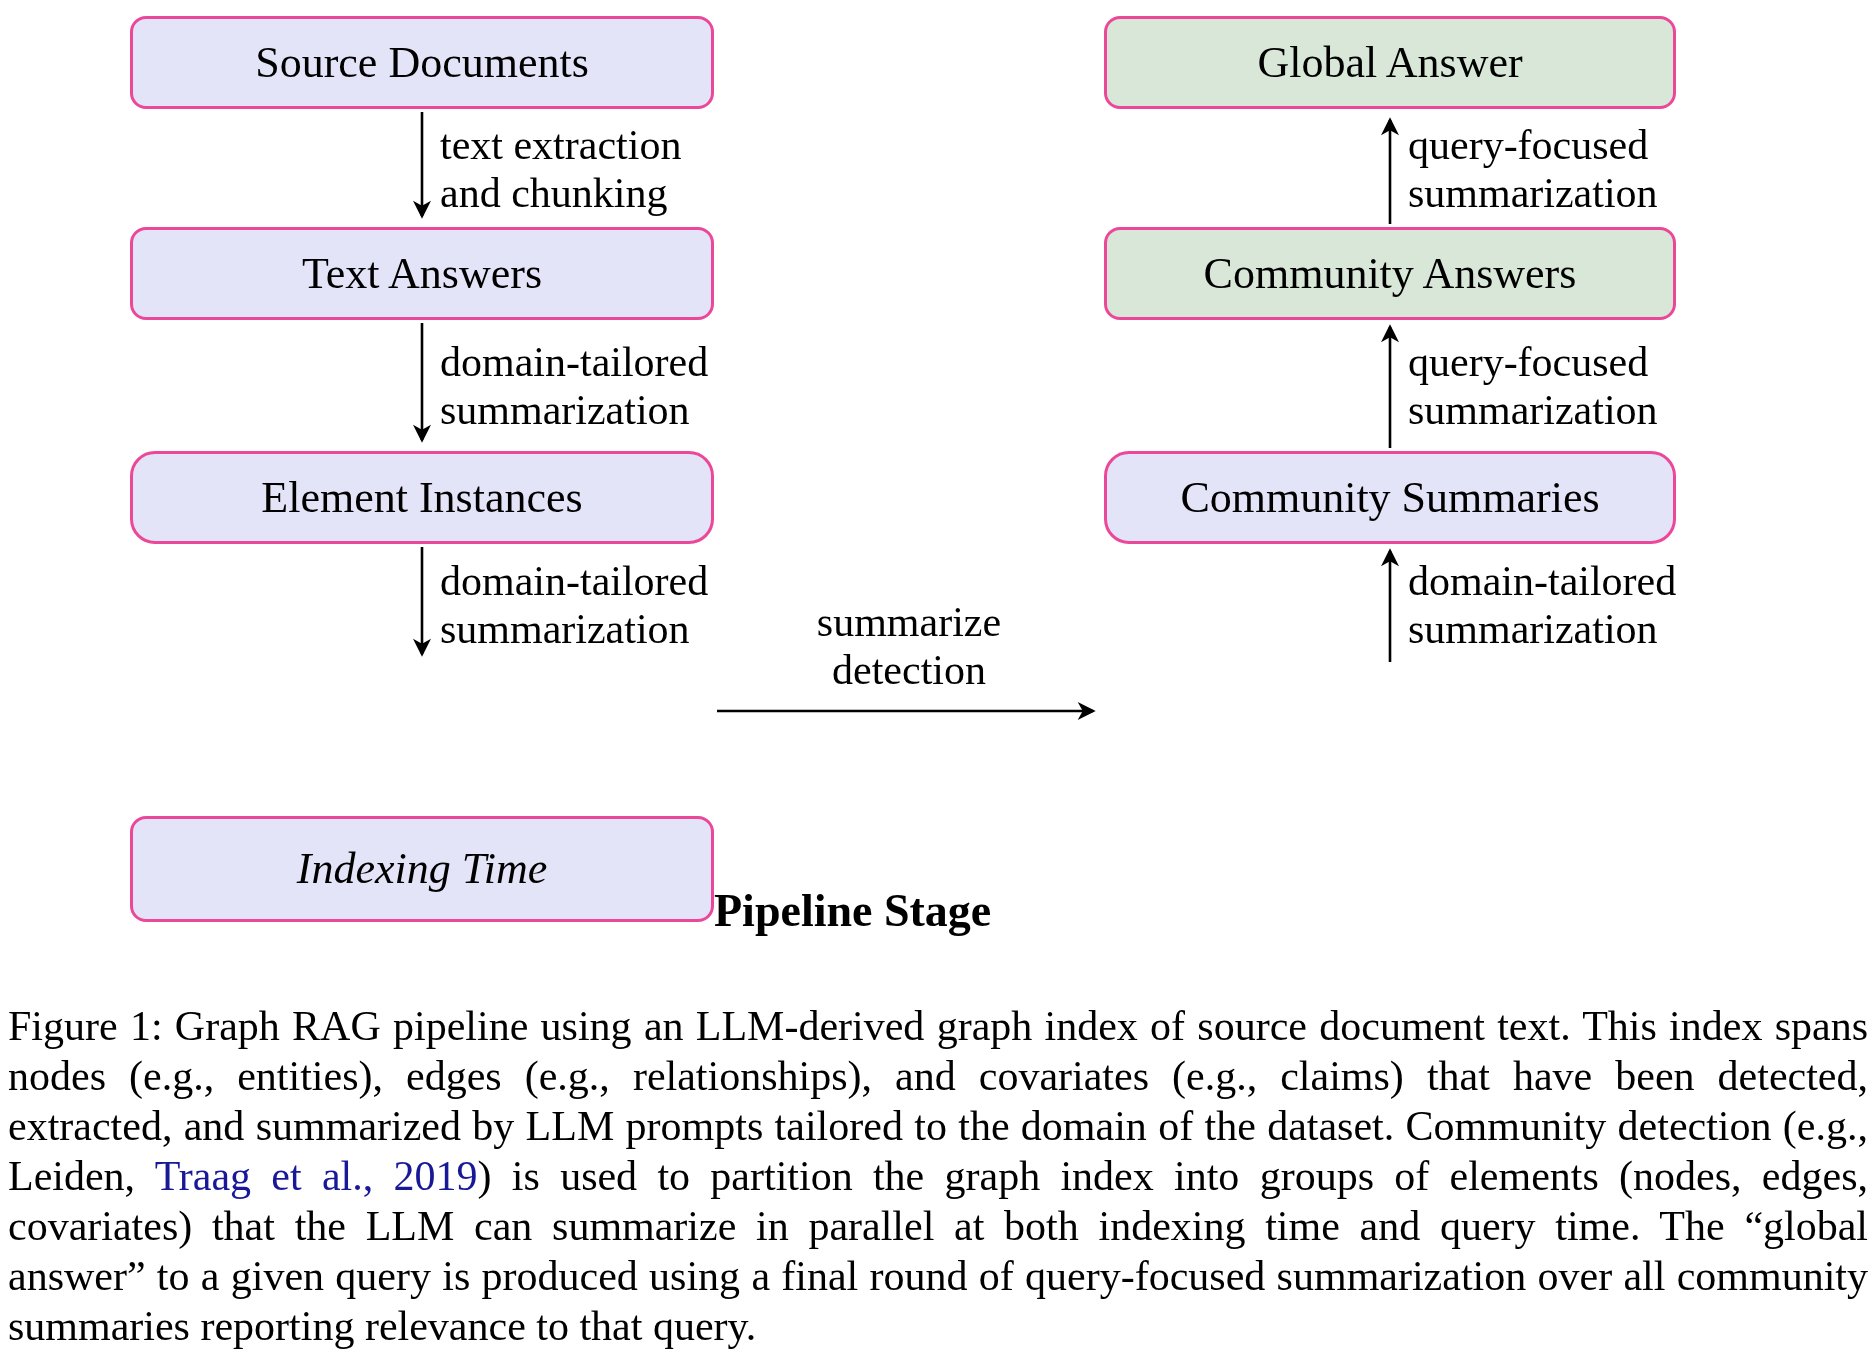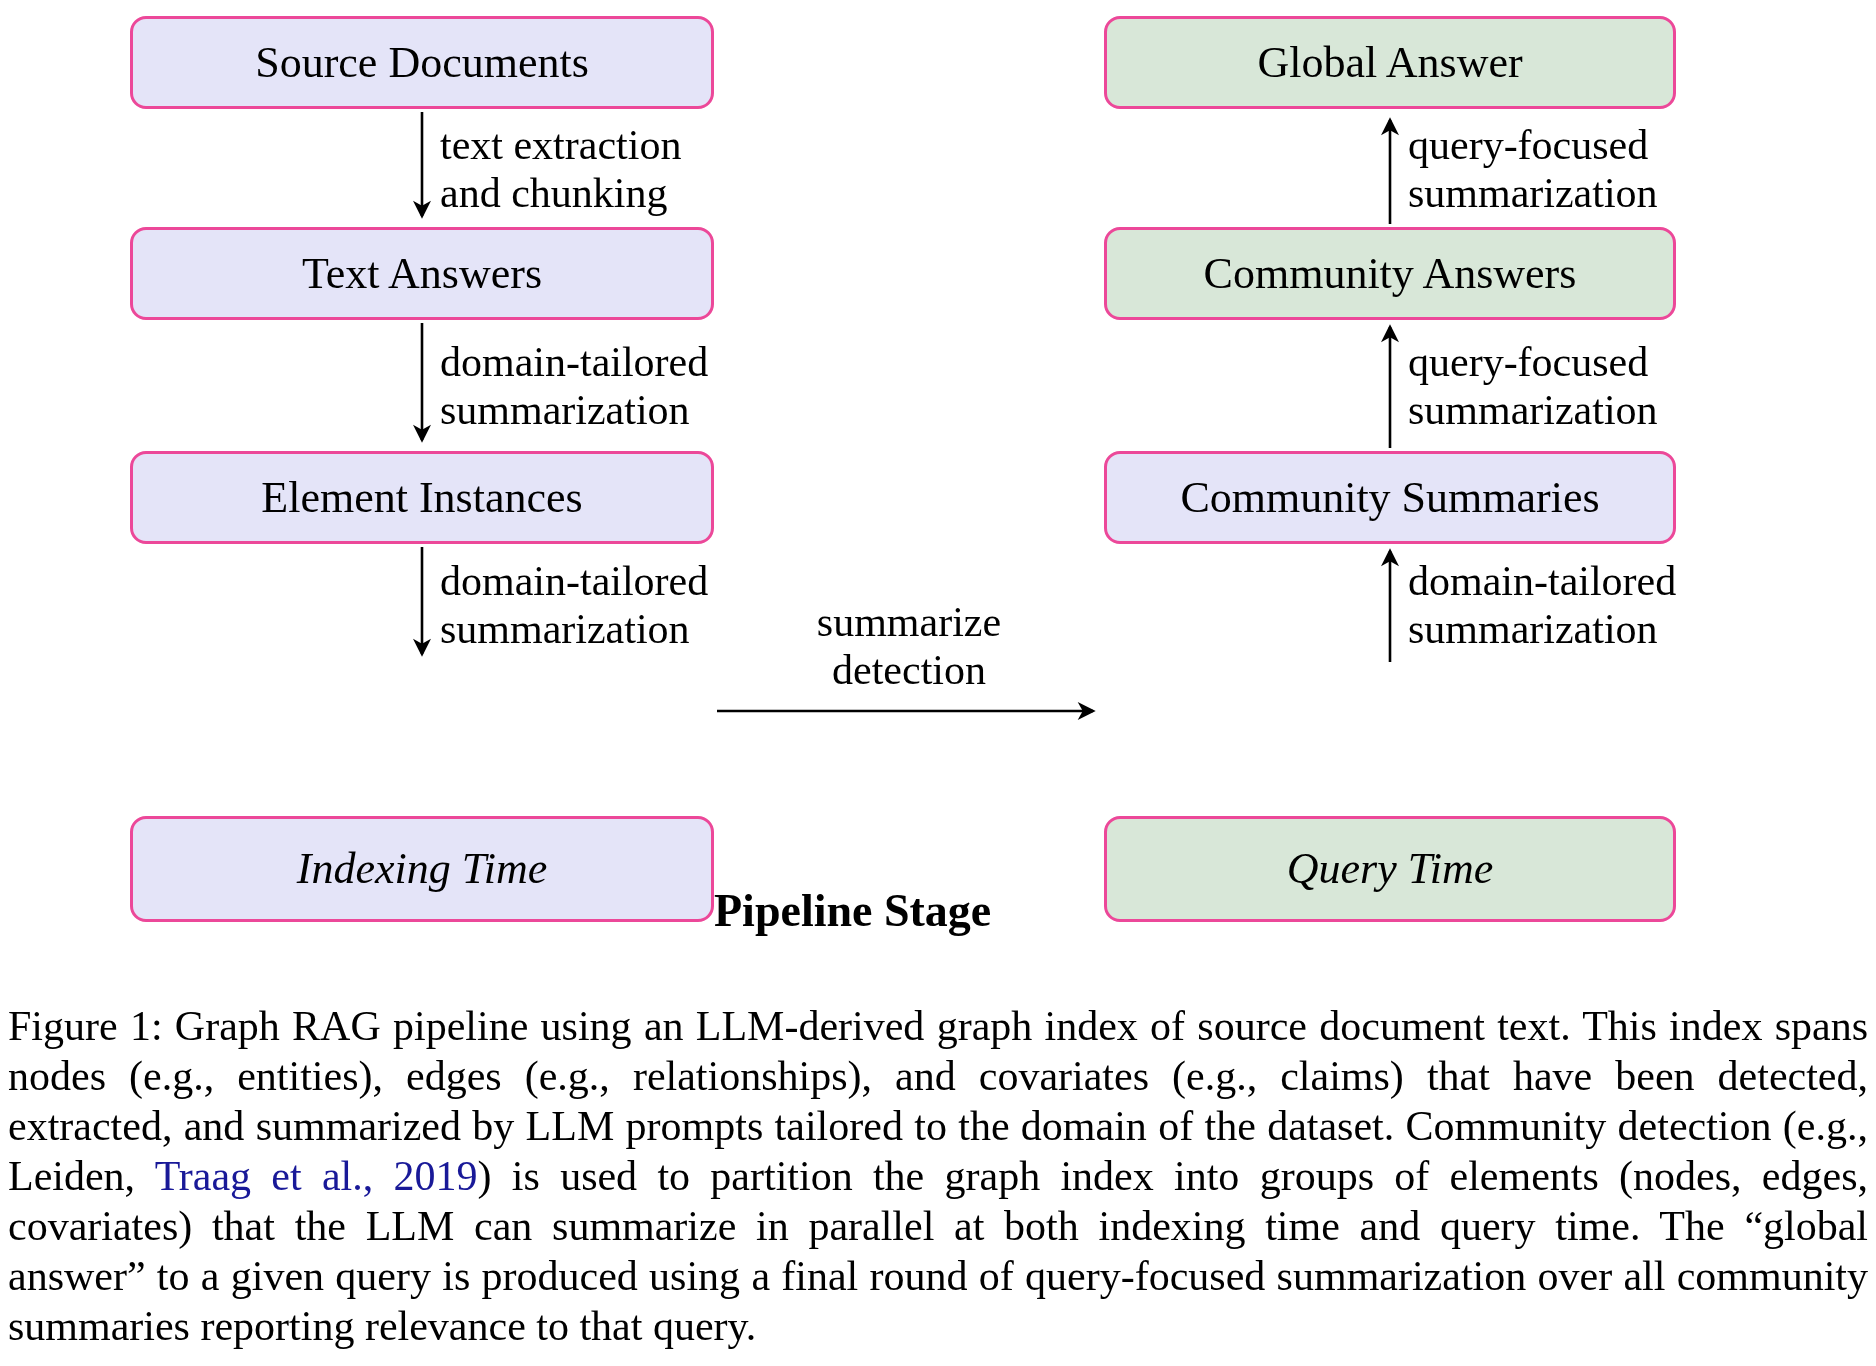--- a/index.html
+++ b/index.html
@@ -35,21 +35,21 @@
     font-size: 44px;
     line-height: 1;
     white-space: nowrap;
   }
   .node.green { background: var(--green, #d8e7d8); }
   .node.italic { font-style: italic; }
   .col-left  { left: 130px; width: 584px; height: 93px; }
   .col-right { left: 1104px; width: 572px; height: 93px; }
   .row1 { top: 16px; }
   .row2 { top: 227px; }
-  .row3 { top: 451px; }
+  .row3 { top: 451px; border-radius: 25px; }
   .row4 { top: 665px; }
   .rowB { top: 816px; height: 106px; }
   .edge-label {
     position: absolute;
     font-size: 42px;
     line-height: 48px;
     white-space: nowrap;
   }
   .edge-label.centered {
     left: 714px;
@@ -153,19 +153,16 @@
     <span>summarize</span><br>
     <span>detection</span>
   </div>
 
   <div class="node italic col-left rowB">
     <span>Indexing Time</span>
   </div>
   <div class="stage-label">
     <span>Pipeline Stage</span>
   </div>
-  <div class="node green italic col-right rowB">
-    <span>Query Time</span>
-  </div>
 
   <div class="caption"><span>Figure 1:  Graph RAG pipeline using an LLM-derived graph index of source document text.  This index spans nodes (e.g., entities), edges (e.g., relationships), and covariates (e.g., claims) that have been detected, extracted, and summarized by LLM prompts tailored to the domain of the dataset. Community detection (e.g., Leiden, </span><span class="cite">Traag et al., 2019</span><span>) is used to partition the graph index into groups of elements (nodes, edges, covariates) that the LLM can summarize in parallel at both indexing time and query time.  The “global answer” to a given query is produced using a final round of query-focused summarization over all community summaries reporting relevance to that query.</span></div>
 
 </div>
 
 </body></html>

